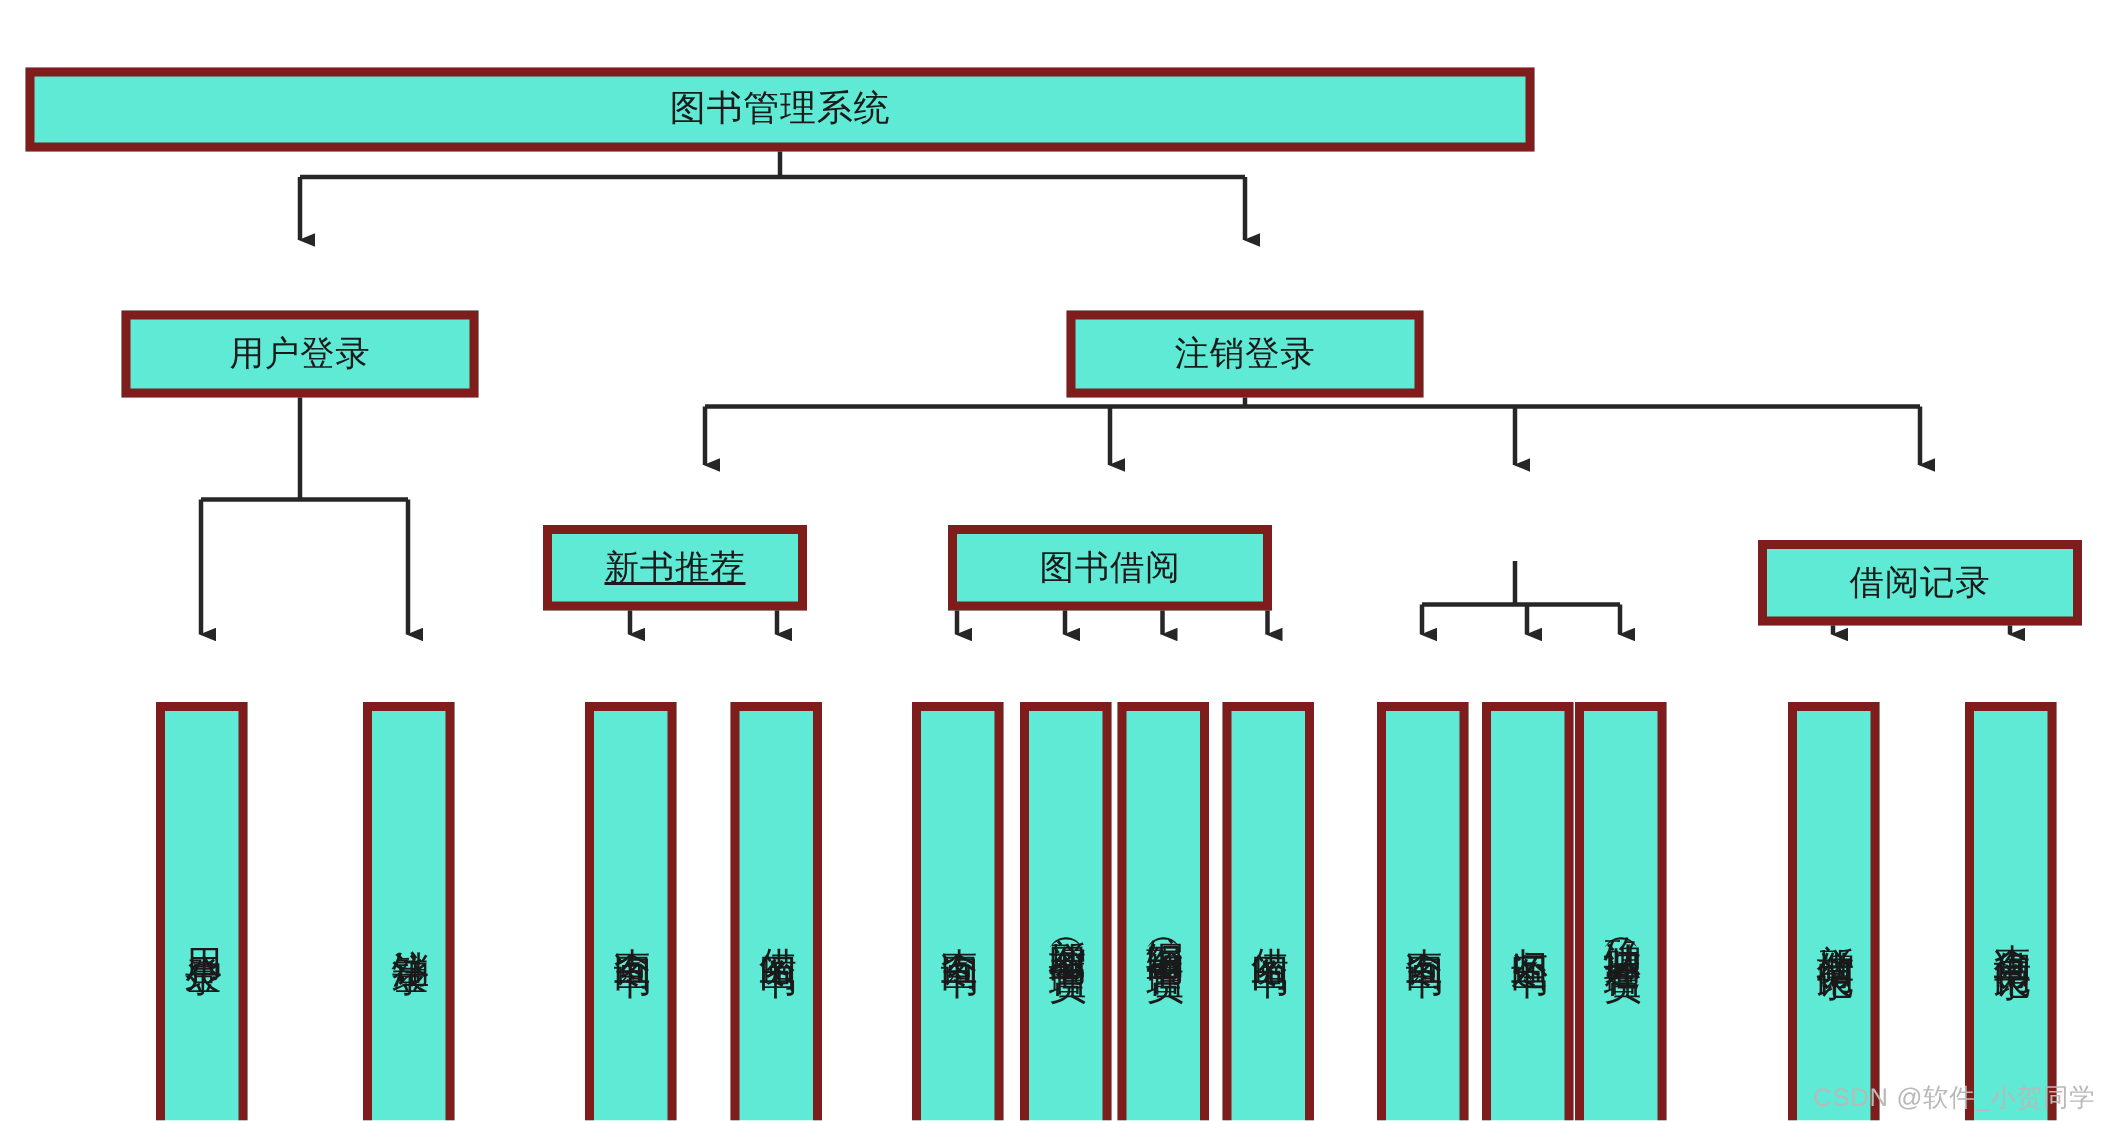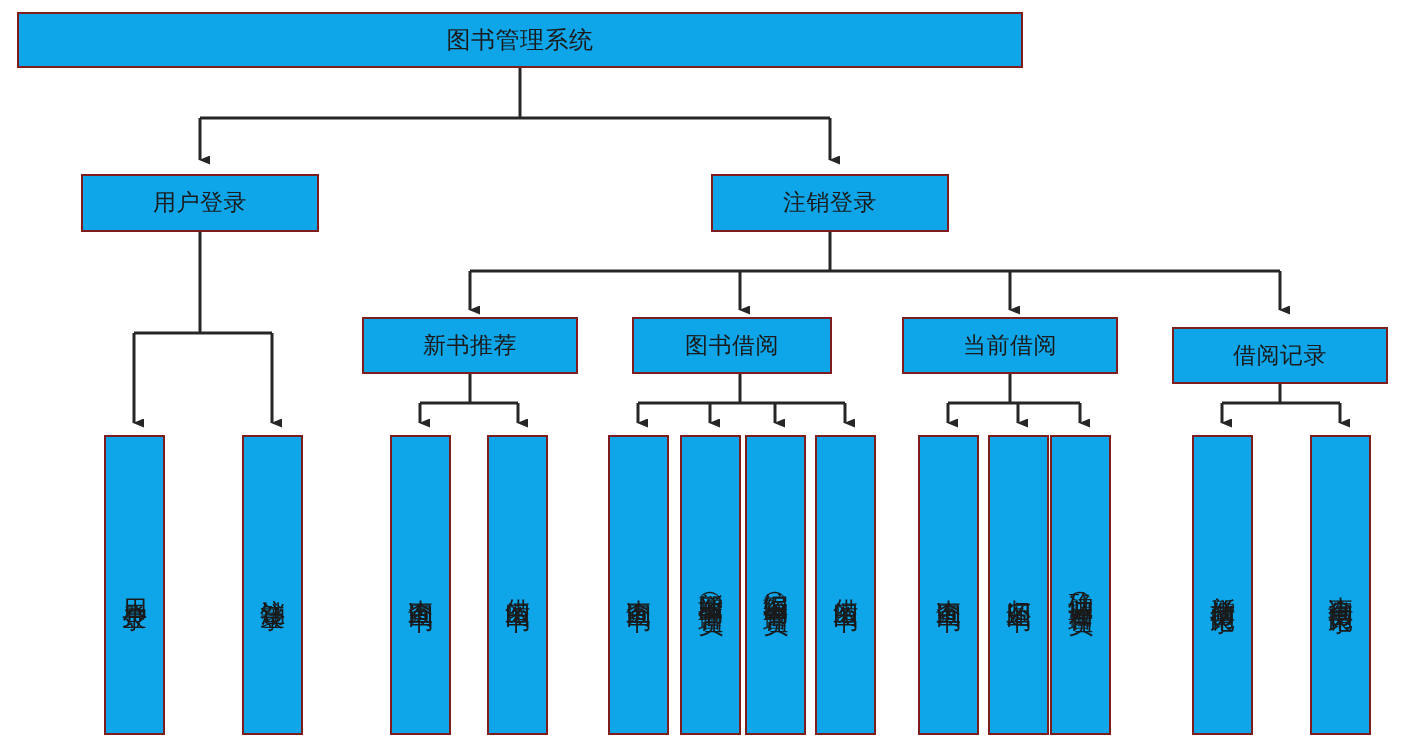--- a/index.html
+++ b/index.html
@@ -21,27 +21,28 @@
   #svg-layer {
     position: absolute;
     left: 0;
     top: 0;
     width: 1405px;
     height: 747px;
   }
   .node {
     position: absolute;
     box-sizing: border-box;
-    background: #0ea5e9;
-    border: 2px solid #7f1d1d;
+    background: #5eead4;
+    border: 6px solid #7f1d1d;
     display: flex;
     align-items: center;
     justify-content: center;
     color: #1a1a1a;
     z-index: 2;
+    margin-top: 33px;
   }
   .node-label {
     display: block;
     text-align: center;
     white-space: nowrap;
     letter-spacing: 0.5px;
   }
   .node.horizontal .node-label {
     font-size: 23px;
     line-height: 1.1;
@@ -146,31 +147,28 @@
   </div>
 
   <div class="node horizontal" style="left:81px; top:174px; width:238px; height:58px;">
     <span class="node-label">用户登录</span>
   </div>
 
   <div class="node horizontal" style="left:711px; top:174px; width:238px; height:58px;">
     <span class="node-label">注销登录</span>
   </div>
 
-  <div class="node horizontal" style="left:362px; top:317px; width:216px; height:57px;">
+  <div class="node horizontal" style="left:362px; top:317px; width:176px; height:57px;text-decoration:underline;">
     <span class="node-label">新书推荐</span>
   </div>
 
-  <div class="node horizontal" style="left:632px; top:317px; width:200px; height:57px;">
+  <div class="node horizontal" style="left:632px; top:317px; width:216px; height:57px;">
     <span class="node-label">图书借阅</span>
   </div>
 
-  <div class="node horizontal" style="left:902px; top:317px; width:216px; height:57px;">
-    <span class="node-label">当前借阅</span>
-  </div>
 
   <div class="node horizontal" style="left:1172px; top:327px; width:216px; height:57px;">
     <span class="node-label">借阅记录</span>
   </div>
 
   <div class="node vertical" style="left:104px; top:435px; width:61px; height:300px;">
     <span class="node-label">用户登录</span>
   </div>
 
   <div class="node vertical" style="left:242px; top:435px; width:61px; height:300px;">
@@ -214,14 +212,15 @@
   </div>
 
   <div class="node vertical" style="left:1192px; top:435px; width:61px; height:300px;">
     <span class="node-label">新增借阅记录</span>
   </div>
 
   <div class="node vertical" style="left:1310px; top:435px; width:61px; height:300px;">
     <span class="node-label">查询借阅记录</span>
   </div>
 
+  <div id="watermark">CSDN @软件_小贺同学</div>
 
 </div>
 
 </body></html>

